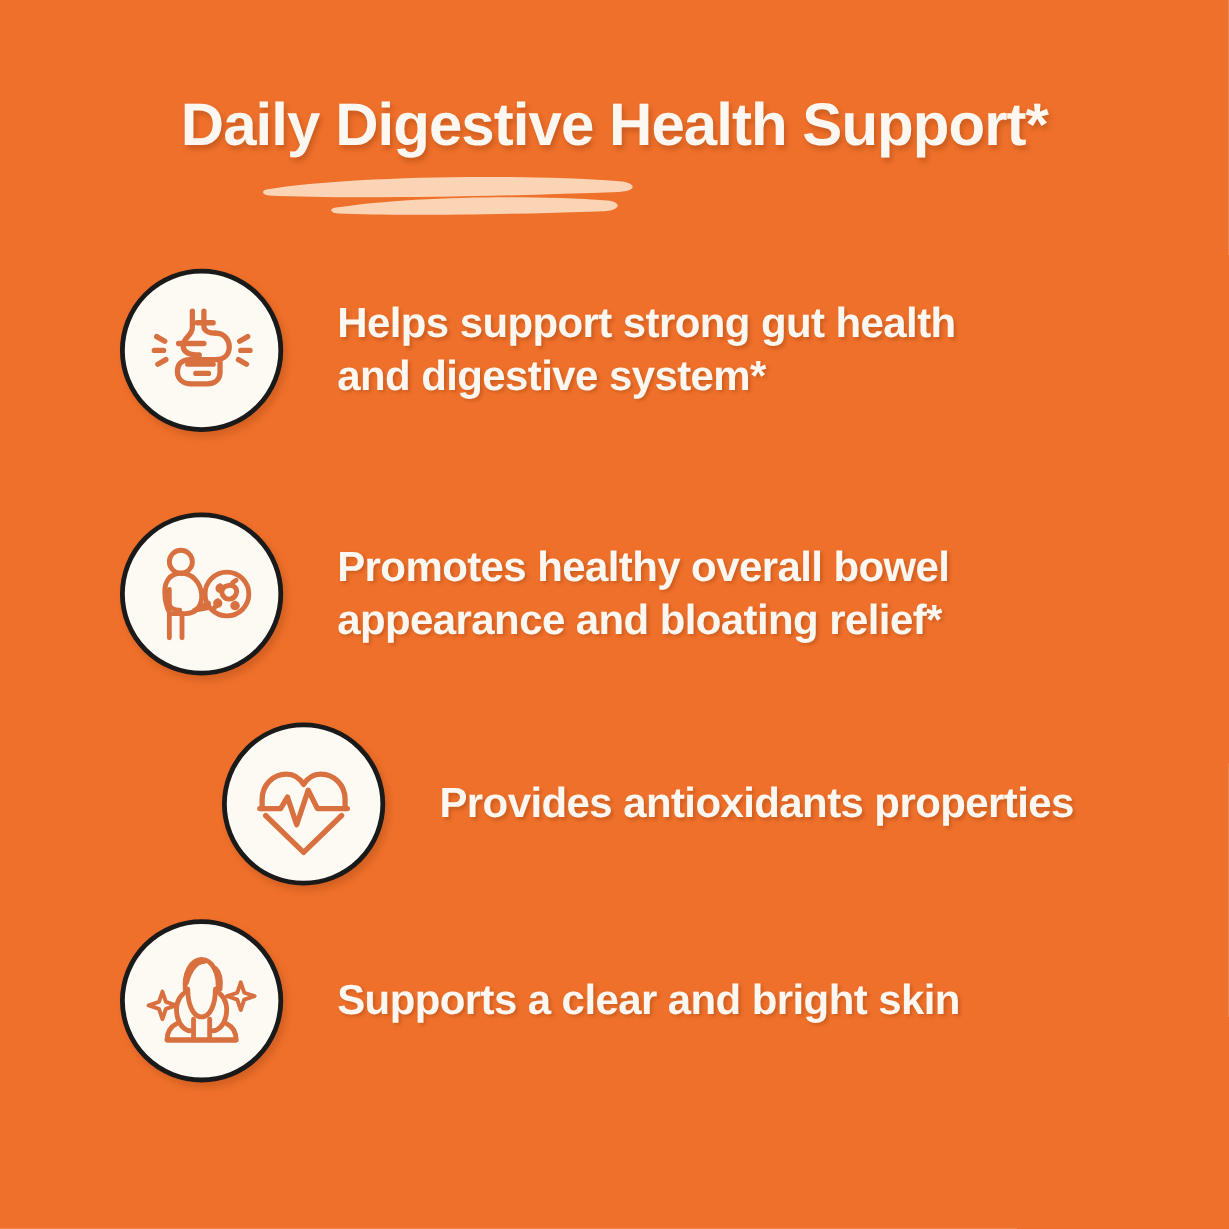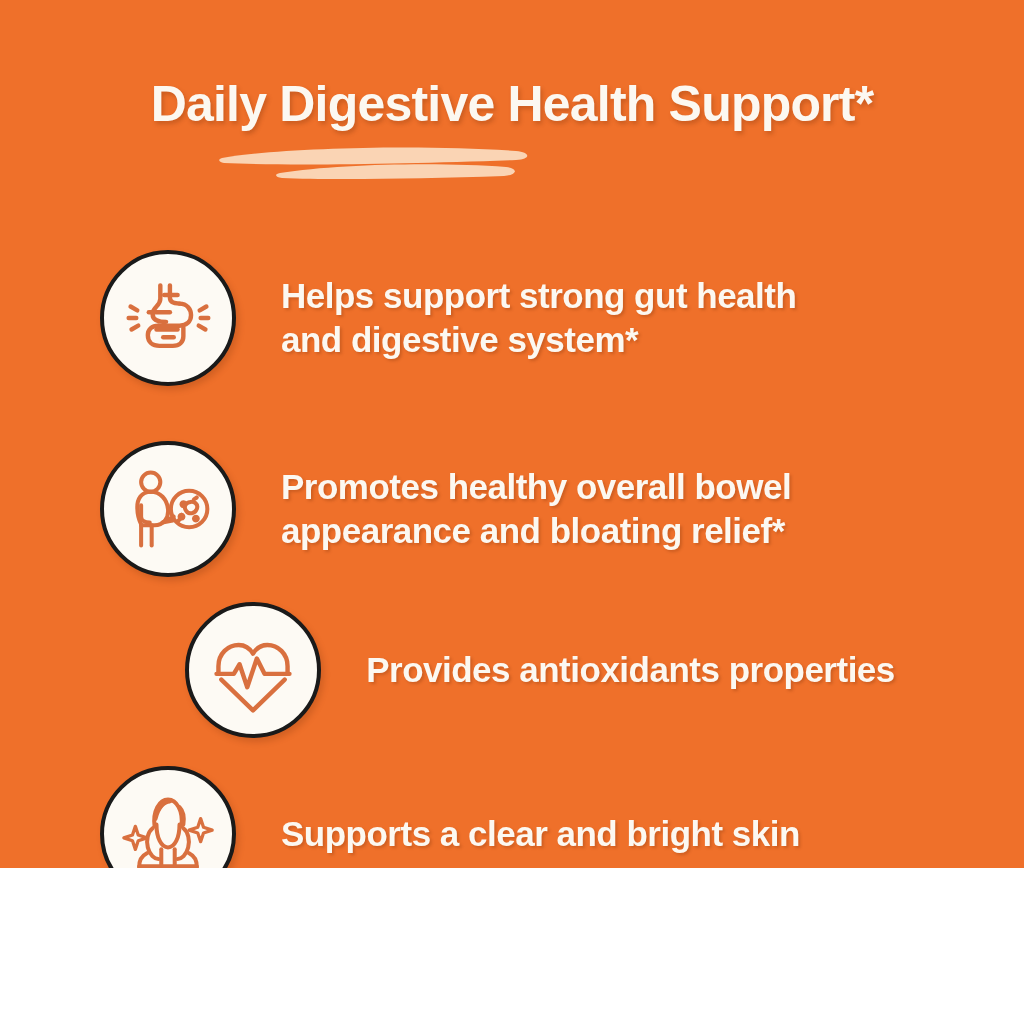--- a/index.html
+++ b/index.html
@@ -9,21 +9,21 @@
   body {
     width: 1024px;
     height: 1024px;
     overflow: hidden;
     font-family: "Liberation Sans", sans-serif;
   }
 
   #poster {
     position: relative;
     width: 1024px;
-    height: 868px;
+    height: 1024px;
     background: #EF702A;
     box-sizing: border-box;
     overflow: hidden;
   }
 
   
   #title-block {
     position: absolute;
     top: 78px;
     left: 0;
@@ -52,22 +52,22 @@
 
   
   .benefit-row {
     position: absolute;
     left: 100px;
     width: 880px;
     height: 140px;
     display: flex;
     align-items: center;
   }
-  #row-0 { top: 248px; }
-  #row-1 { top: 439px; }
+  #row-0 { top: 222px; }
+  #row-1 { top: 425px; }
   #row-2 { top: 600px; justify-content: center; }
   #row-3 { top: 764px; }
 
   .icon-badge {
     position: relative;
     flex: 0 0 auto;
     width: 136px;
     height: 136px;
     border-radius: 50%;
     background: #FDFAF4;

